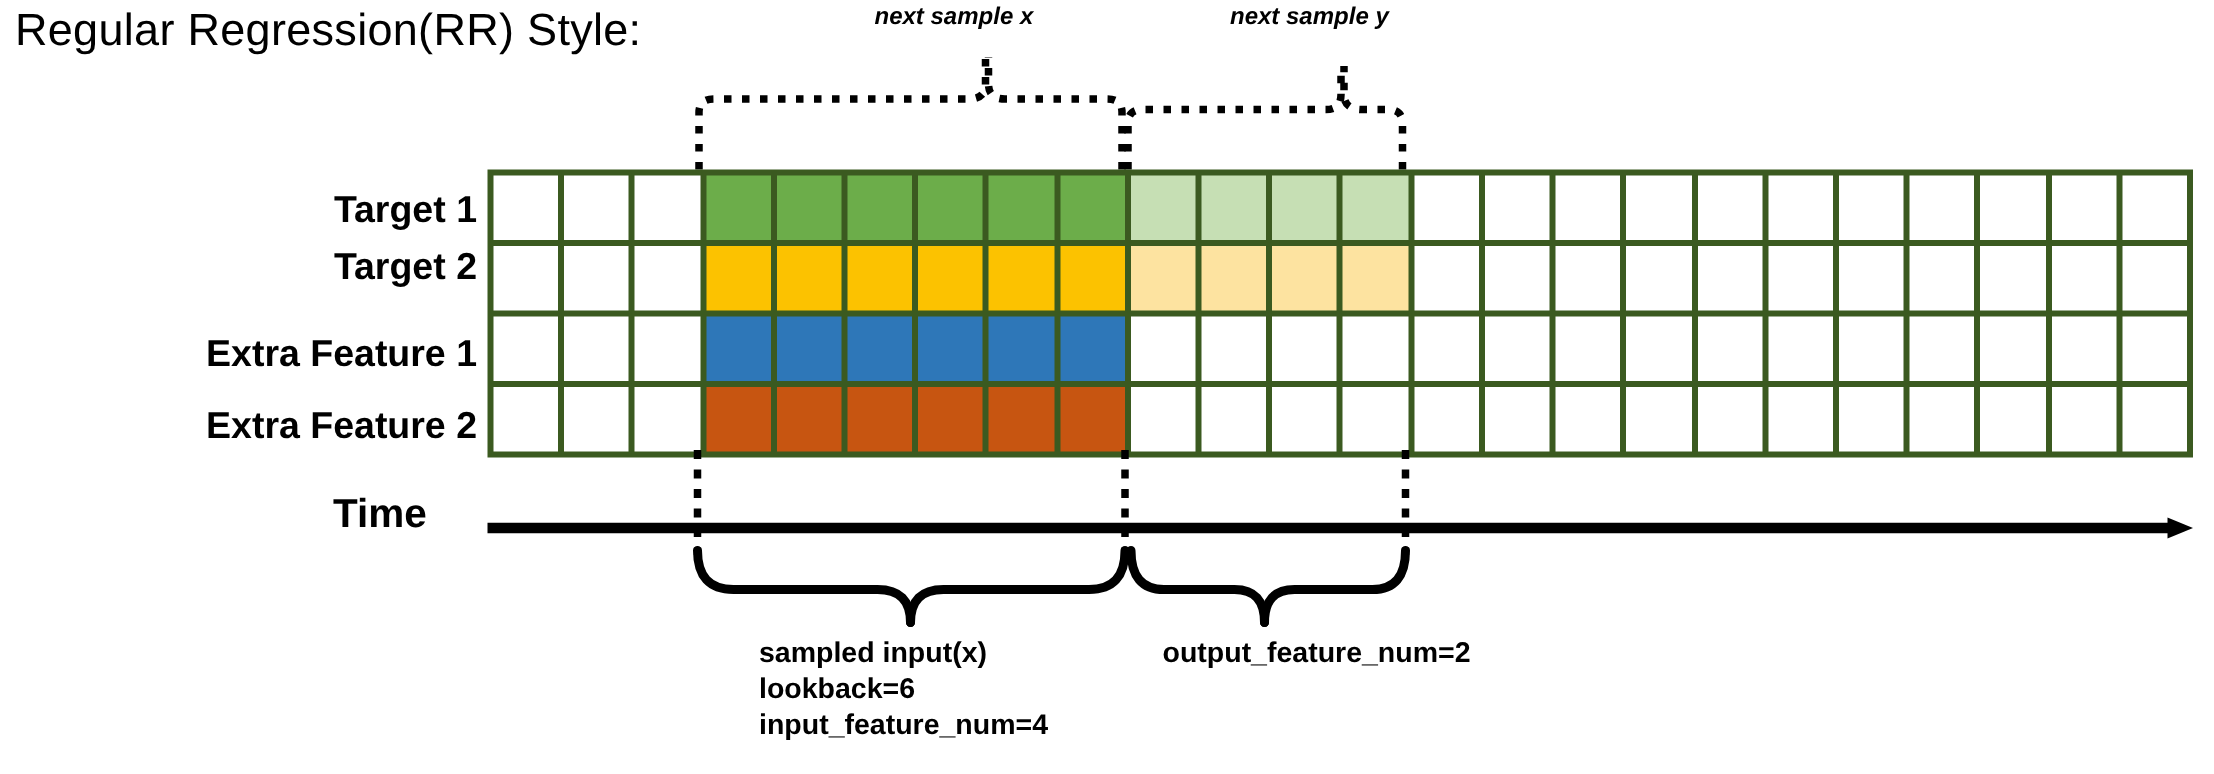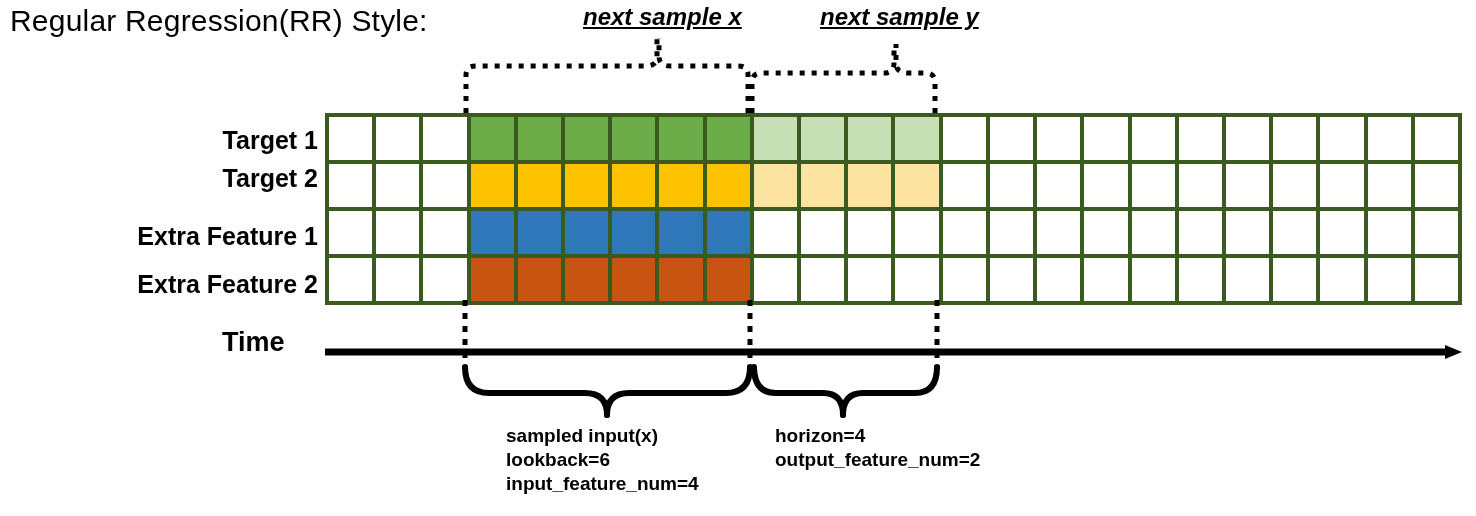--- a/index.html
+++ b/index.html
@@ -21,21 +21,21 @@
   .c-orange{background:#c75511;}
 
   
   .rowlabel{right:1158px;font-size:25px;font-weight:700;white-space:nowrap;text-align:center;}
 
   
   #time-label{left:222px;top:327px;font-size:27px;font-weight:700;}
   #time-axis{left:325px;top:345px;width:1137px;height:14px;}
 
   
-  .topnote{font-size:24px;font-style:italic;font-weight:600;white-space:nowrap;text-decoration:underline;}
+  .topnote{font-size:16px;font-style:italic;font-weight:600;white-space:nowrap;}
   .botnote{font-size:19px;font-weight:600;white-space:nowrap;line-height:24px;}
 
   svg{overflow:visible;}
 </style>
 </head>
 <body>
 
 <div id="title" class="abs">Regular Regression(RR) Style:</div>
 
 <div class="abs topnote" style="left:583px;top:3px;">next sample x</div>
@@ -180,15 +180,14 @@
     <path d="M 937,2 Q 937,28 915,28 L 863,28 Q 843,28 843,50"></path>
   </g>
 </svg>
 
 <div class="abs botnote" style="left:506px;top:424px;">
   <div>sampled input(x)</div>
   <div>lookback=6</div>
   <div>input_feature_num=4</div>
 </div>
 <div class="abs botnote" style="left:775px;top:424px;">
-  <div>horizon=4</div>
   <div>output_feature_num=2</div>
 </div>
 
 </body></html>

